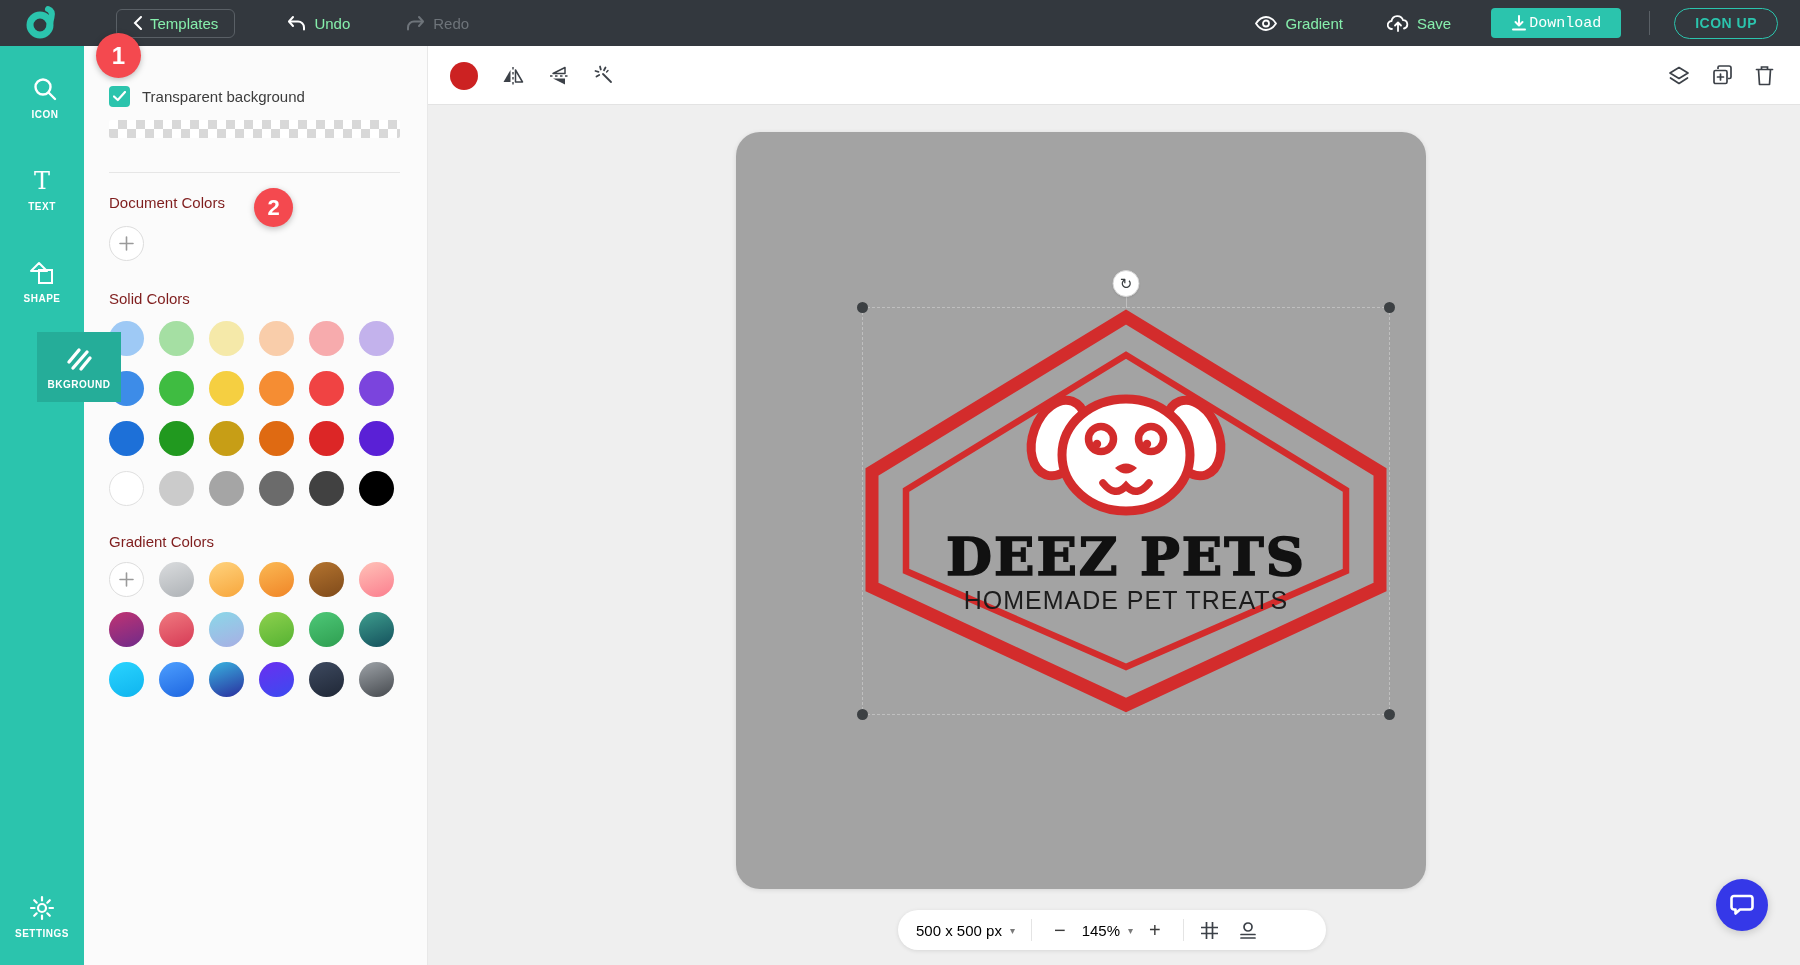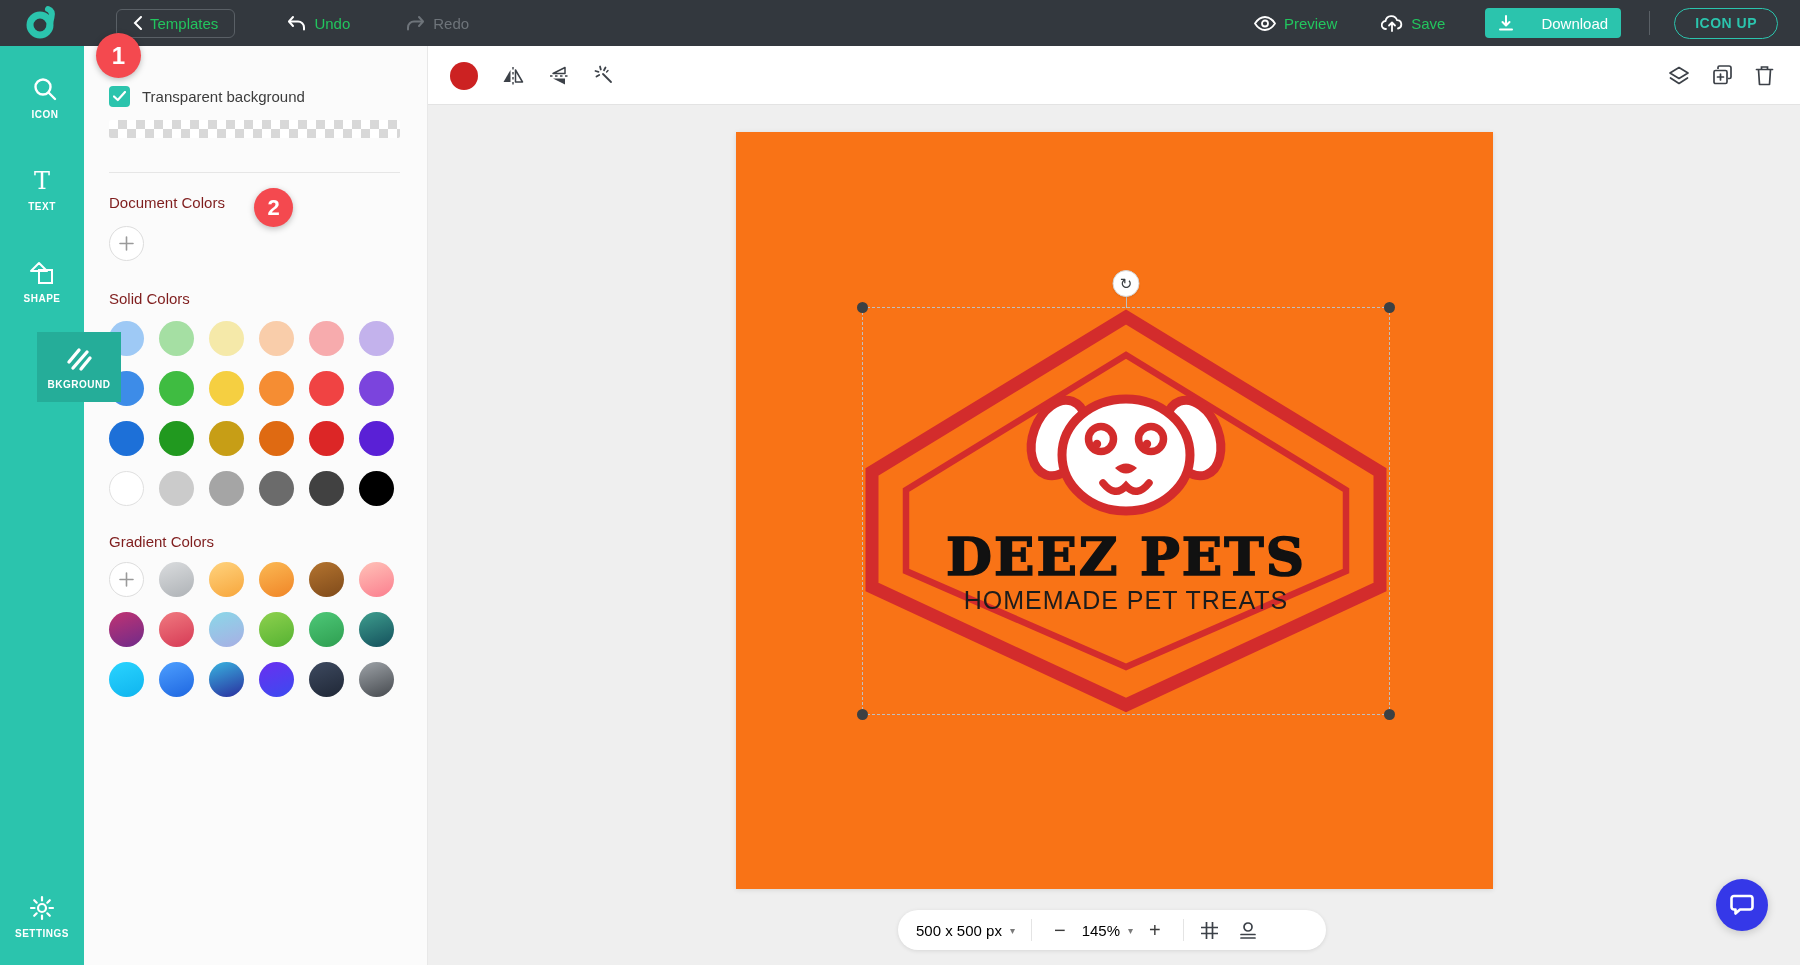--- a/index.html
+++ b/index.html
@@ -3,29 +3,29 @@
 <meta charset="utf-8">
 <style>
   * { margin:0; padding:0; box-sizing:border-box; }
   html,body { width:1800px; height:965px; overflow:hidden;
     font-family:"Liberation Sans", sans-serif; background:#efefef; }
 
   
   .header { position:absolute; left:0; top:0; width:1800px; height:46px;
     background:#33383e; display:flex; align-items:center; z-index:30; }
   .logo-mark { width:84px; display:flex; justify-content:center; align-items:center; }
-  .hbtn { display:flex; align-items:center; gap:8px; color:#22c55e; font-size:15px; cursor:pointer; }
+  .hbtn { display:flex; align-items:center; gap:8px; color:#86efac; font-size:15px; cursor:pointer; }
   .templates-btn { border:1px solid #5a6066; border-radius:6px; padding:5px 16px; margin-left:32px; }
   .undo-btn { margin-left:52px; }
   .redo-btn { margin-left:56px; color:#6e747a; }
   .header-spacer { flex:1; }
   .preview-btn { margin-right:44px; }
   .save-btn { margin-right:40px; }
-  .download-btn { background:#2bc4ad; border-radius:4px; height:30px; padding:0 13px;
-    display:flex; align-items:center; gap:27px; color:#fff; font-size:15px; cursor:pointer; }
+  .download-btn { background:#2bc4ad; border-radius:4px; height:30px; padding:0 20px;
+    display:flex; align-items:center; gap:2px; color:#fff; font-size:15px; cursor:pointer;font-family:Liberation Mono, monospace; }
   .header-divider { width:1px; height:24px; background:#5a6066; margin:0 24px 0 28px; }
   .signup-btn { border:1px solid #2bc4ad; color:#2bc4ad; border-radius:16px; height:31px;
     padding:0 20px; display:flex; align-items:center; font-size:14px; font-weight:bold;
     letter-spacing:.5px; margin-right:22px; cursor:pointer; }
   .hicon { display:inline-flex; }
 
   
   .rail { position:absolute; left:0; top:46px; width:84px; height:919px; background:#2bc4ad; z-index:20; }
   .rail-item { width:84px; padding:14px 0 12px; display:flex; flex-direction:column;
     align-items:center; gap:7px; color:#fff; cursor:pointer; }
@@ -63,22 +63,22 @@
 
   
   .canvas { position:absolute; left:428px; top:46px; width:1372px; height:919px; background:#efefef; }
   .canvas-toolbar { position:absolute; left:0; top:0; width:1372px; height:59px;
     background:#fff; border-bottom:1px solid #e3e3e3; }
   .ct-left { position:absolute; left:22px; top:0; height:59px; display:flex; align-items:center; gap:24px; }
   .ct-right { position:absolute; right:26px; top:0; height:59px; display:flex; align-items:center; gap:22px; }
   .fill-swatch { width:28px; height:28px; border-radius:50%; cursor:pointer; }
   .ct-icon { display:flex; align-items:center; color:#3c4148; cursor:pointer; }
 
-  .artboard { position:absolute; left:308px; top:86px; width:757px; height:757px;
-    background:#f97316; box-shadow:0 1px 5px rgba(0,0,0,.10); }
+  .artboard { position:absolute; left:308px; top:86px; width:690px; height:757px;
+    background:#a3a3a3; box-shadow:0 1px 5px rgba(0,0,0,.10);border-radius:24px; }
   .logo-box { position:absolute; left:126px; top:175px; width:528px; height:408px; }
 
   
   .selection { position:absolute; left:434px; top:261px; width:528px; height:408px;
     border:1px dashed #bfbfbf; z-index:5; pointer-events:none; }
   .handle-dot { position:absolute; width:11px; height:11px; border-radius:50%;
     background:#3c4043; pointer-events:auto; cursor:pointer; }
   .dot-tl { left:-6px; top:-6px; } .dot-tr { right:-6px; top:-6px; }
   .dot-bl { left:-6px; bottom:-6px; } .dot-br { right:-6px; bottom:-6px; }
   .rotate-stem { position:absolute; left:50%; top:-12px; width:1px; height:12px; background:#bfbfbf; }
@@ -148,21 +148,21 @@
     <span>Redo</span>
   </div>
   <div class="header-spacer"></div>
   <div class="hbtn preview-btn">
     <span class="hicon">
       <svg width="22" height="15" viewBox="0 0 22 15">
           <path d="M1 7.5 C4.5 2 8 1 11 1 C14 1 17.5 2 21 7.5 C17.5 13 14 14 11 14 C8 14 4.5 13 1 7.5 Z" fill="none" stroke="#fff" stroke-width="1.8"></path>
           <circle cx="11" cy="7.5" r="3" fill="none" stroke="#fff" stroke-width="1.8"></circle>
         </svg>
     </span>
-    <span>Preview</span>
+    <span>Gradient</span>
   </div>
   <div class="hbtn save-btn">
     <span class="hicon">
       <svg width="22" height="17" viewBox="0 0 22 17">
           <path d="M5 14 a4 4 0 0 1 -.5 -8 a6 6 0 0 1 11.6 -.8 a4.2 4.2 0 0 1 .9 8.3" fill="none" stroke="#fff" stroke-width="1.8" stroke-linecap="round"></path>
           <path d="M11 16 V8 M8 10.5 L11 7.5 L14 10.5" fill="none" stroke="#fff" stroke-width="1.8" stroke-linecap="round" stroke-linejoin="round"></path>
         </svg>
     </span>
     <span>Save</span>
   </div>

